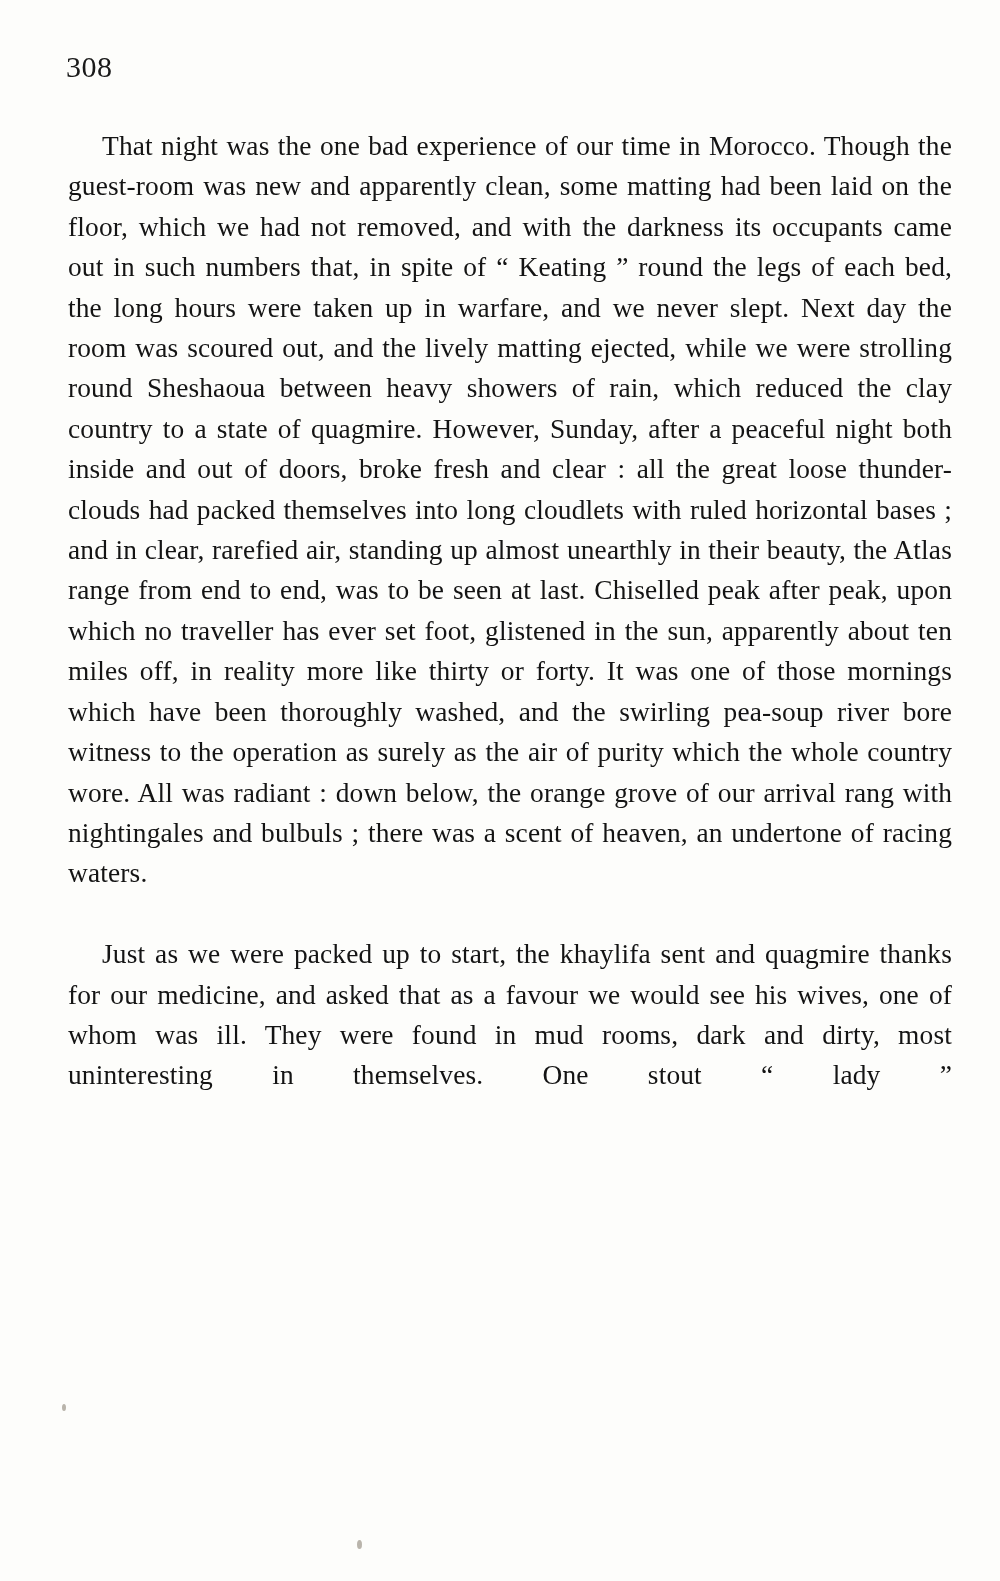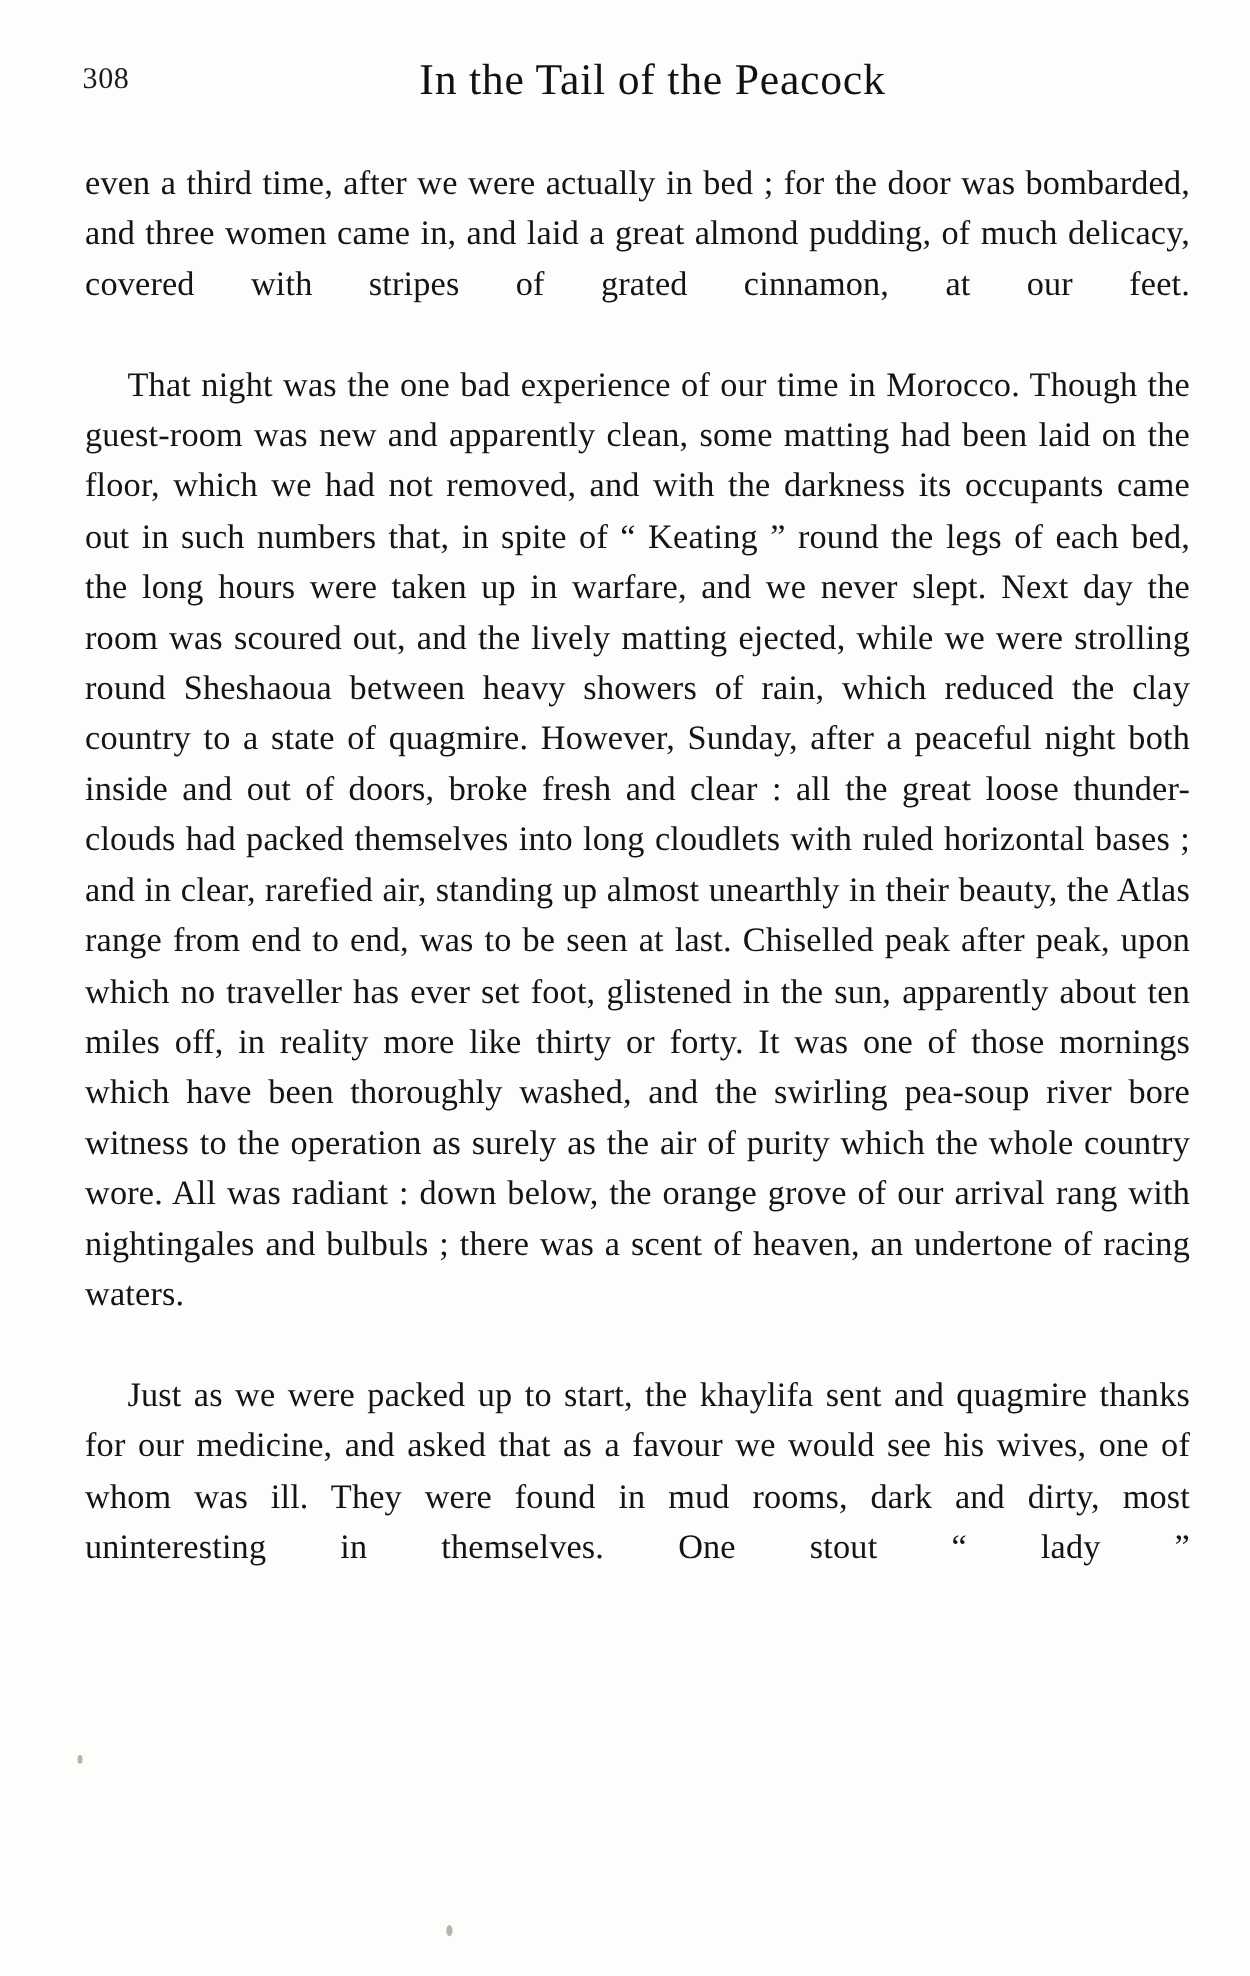--- a/index.html
+++ b/index.html
@@ -20,21 +20,21 @@
     position: absolute;
     top: 44px;
     left: 66px;
     right: 52px;
     height: 54px;
   }
   .page-number {
     position: absolute;
     left: 0;
     top: 6px;
-    font-size: 24px;
+    font-size: 30px;
     letter-spacing: 0.5px;
     color: #1a1a1a;
   }
   .running-head {
     position: absolute;
     left: 0;
     right: 0;
     top: 0;
     text-align: center;
     font-size: 35px;
@@ -79,25 +79,23 @@
     border-radius: 50%;
   }
 </style>
 </head>
 <body>
 
 <div class="page">
 
   <div class="header">
     <div class="page-number">308</div>
-    <div class="running-head">In the Tail of the Peacock</div>
   </div>
 
   <div class="body-text">
-    <p class="cont">even a third time, after we were actually in bed ; for the door was bombarded, and three women came in, and laid a great almond pudding, of much delicacy, covered with stripes of grated cinnamon, at our feet.</p>
     <p class="indent cont">That night was the one bad experience of our time in Morocco.  Though the guest-room was new and apparently clean, some matting had been laid on the floor, which we had not removed, and with the darkness its occupants came out in such numbers that, in spite of “ Keating ” round the legs of each bed, the long hours were taken up in warfare, and we never slept.  Next day the room was scoured out, and the lively matting ejected, while we were strolling round Sheshaoua between heavy showers of rain, which reduced the clay country to a state of quagmire.  However, Sunday, after a peaceful night both inside and out of doors, broke fresh and clear : all the great loose thunder-clouds had packed themselves into long cloudlets with ruled horizontal bases ; and in clear, rarefied air, standing up almost unearthly in their beauty, the Atlas range from end to end, was to be seen at last. Chiselled peak after peak, upon which no traveller has ever set foot, glistened in the sun, apparently about ten miles off, in reality more like thirty or forty.  It was one of those mornings which have been thoroughly washed, and the swirling pea-soup river bore witness to the operation as surely as the air of purity which the whole country wore. All was radiant : down below, the orange grove of our arrival rang with nightingales and bulbuls ; there was a scent of heaven, an undertone of racing waters.</p>
     <p class="indent last-para">Just as we were packed up to start, the khaylifa sent and quagmire thanks for our medicine, and asked that as a favour we would see his wives, one of whom was ill.  They were found in mud rooms, dark and dirty, most uninteresting in themselves.  One stout “ lady ”</p>
   </div>
 
   <span class="speck" style="left:62px; top:1404px; width:4px; height:7px;"></span>
   <span class="speck" style="left:357px; top:1540px; width:5px; height:9px;"></span>
 
 </div>
 
 </body></html>

